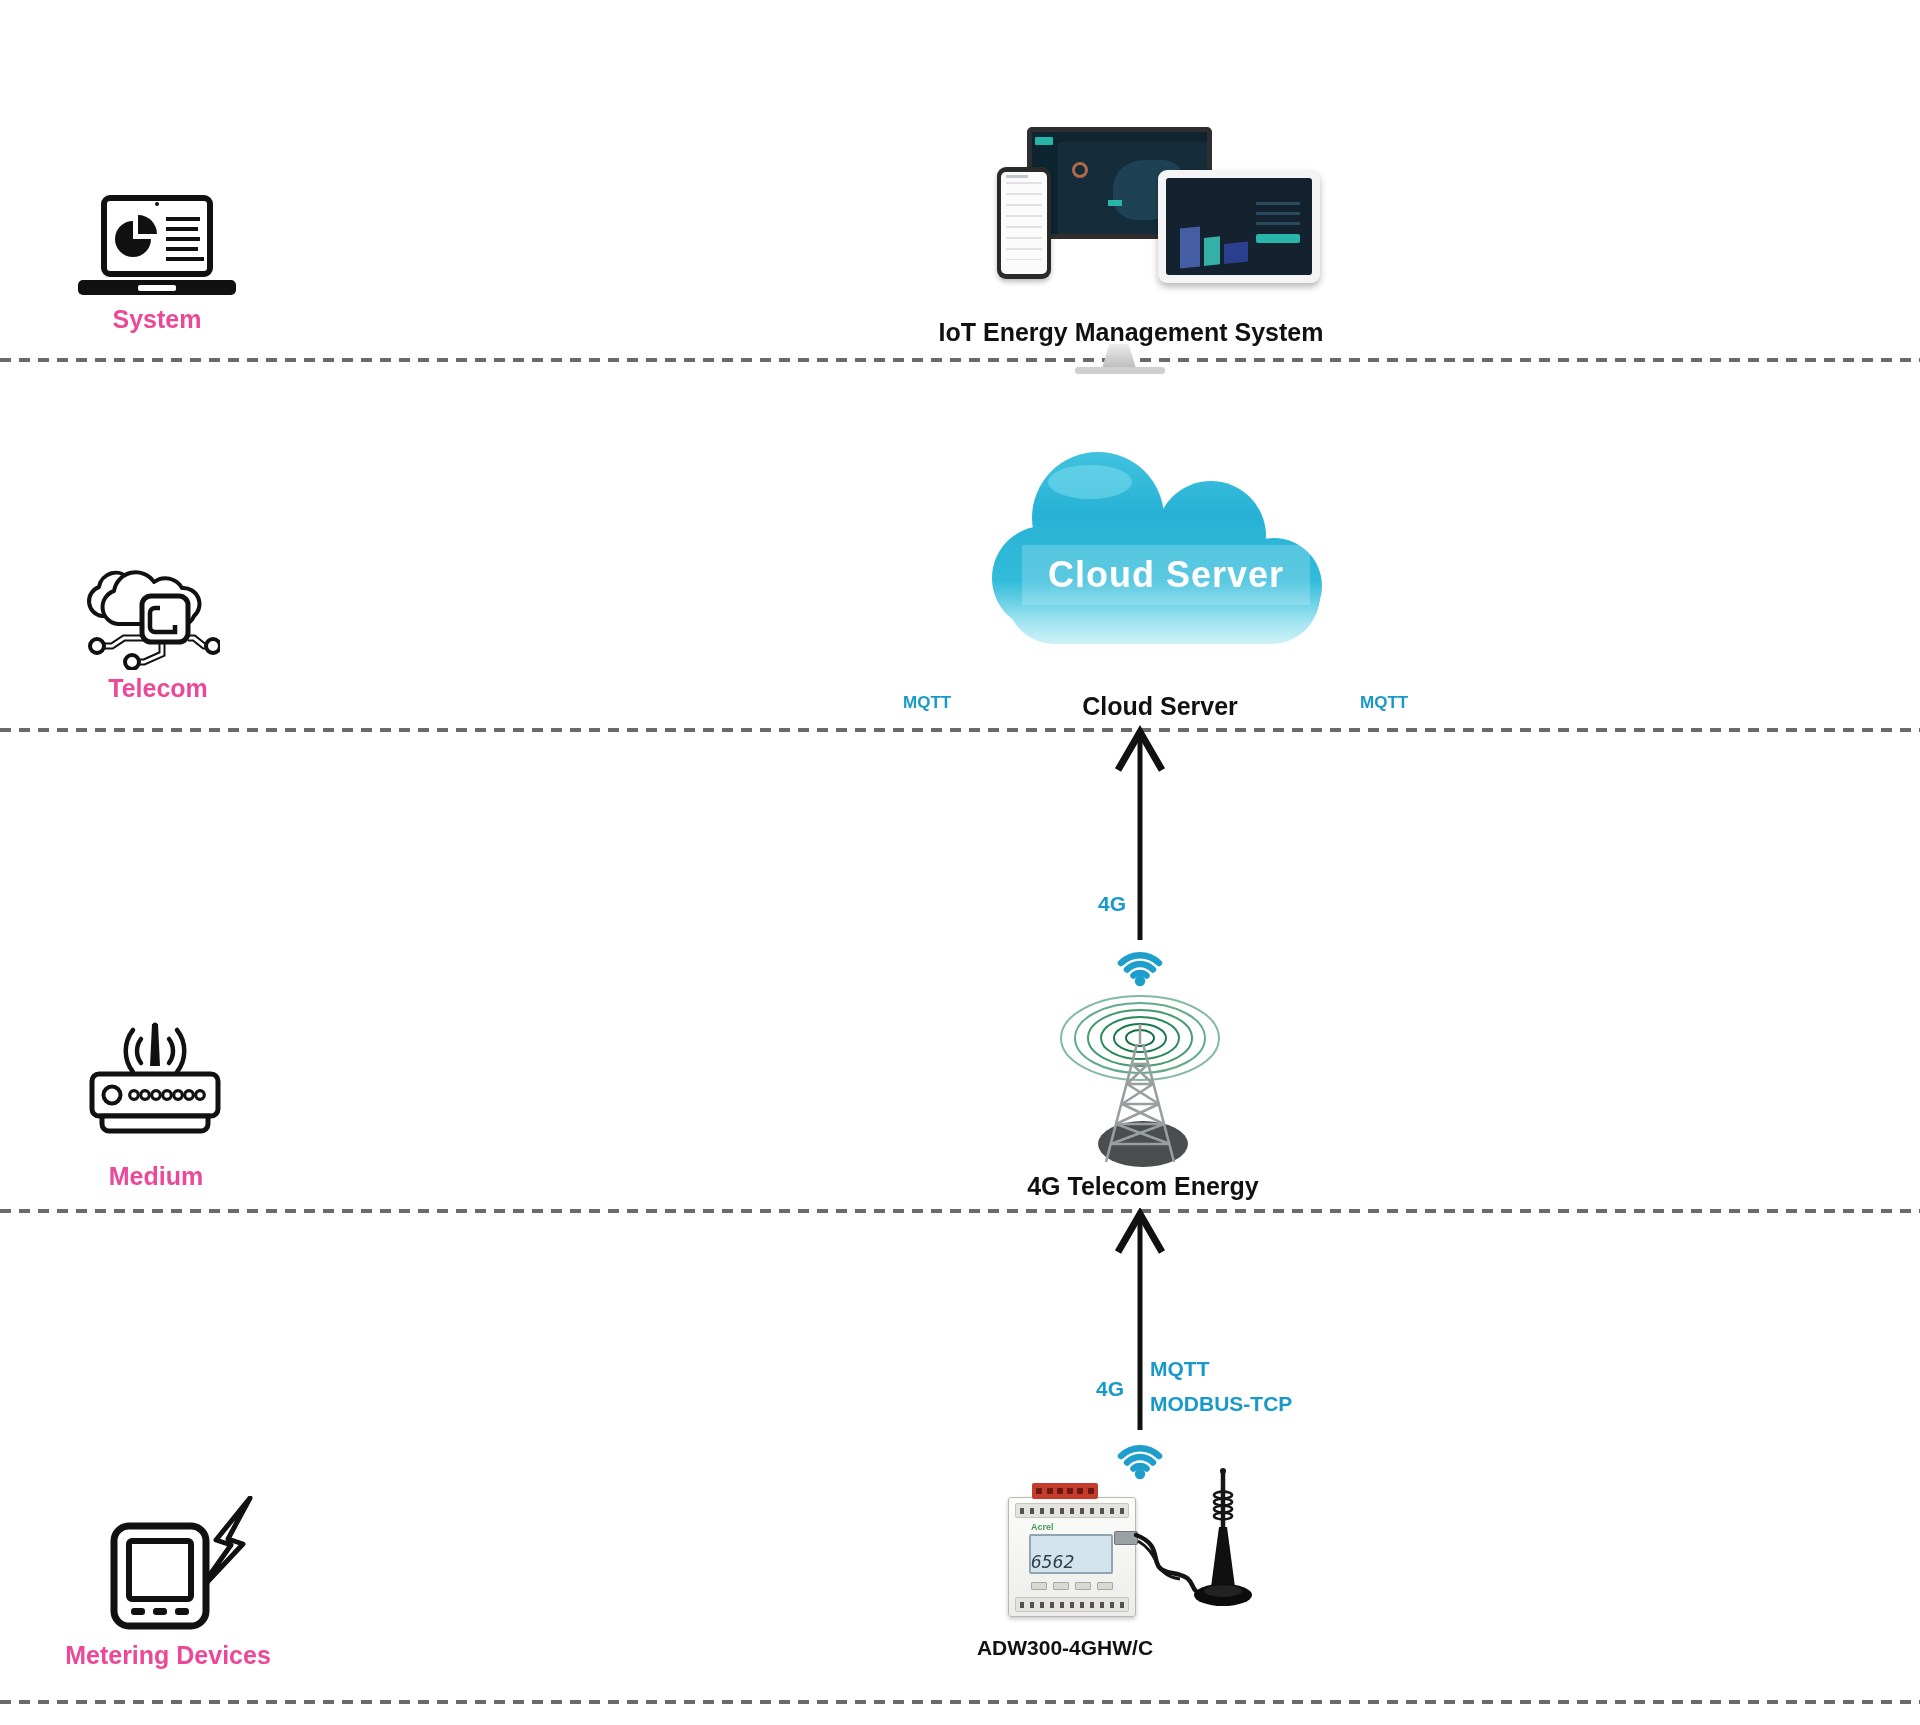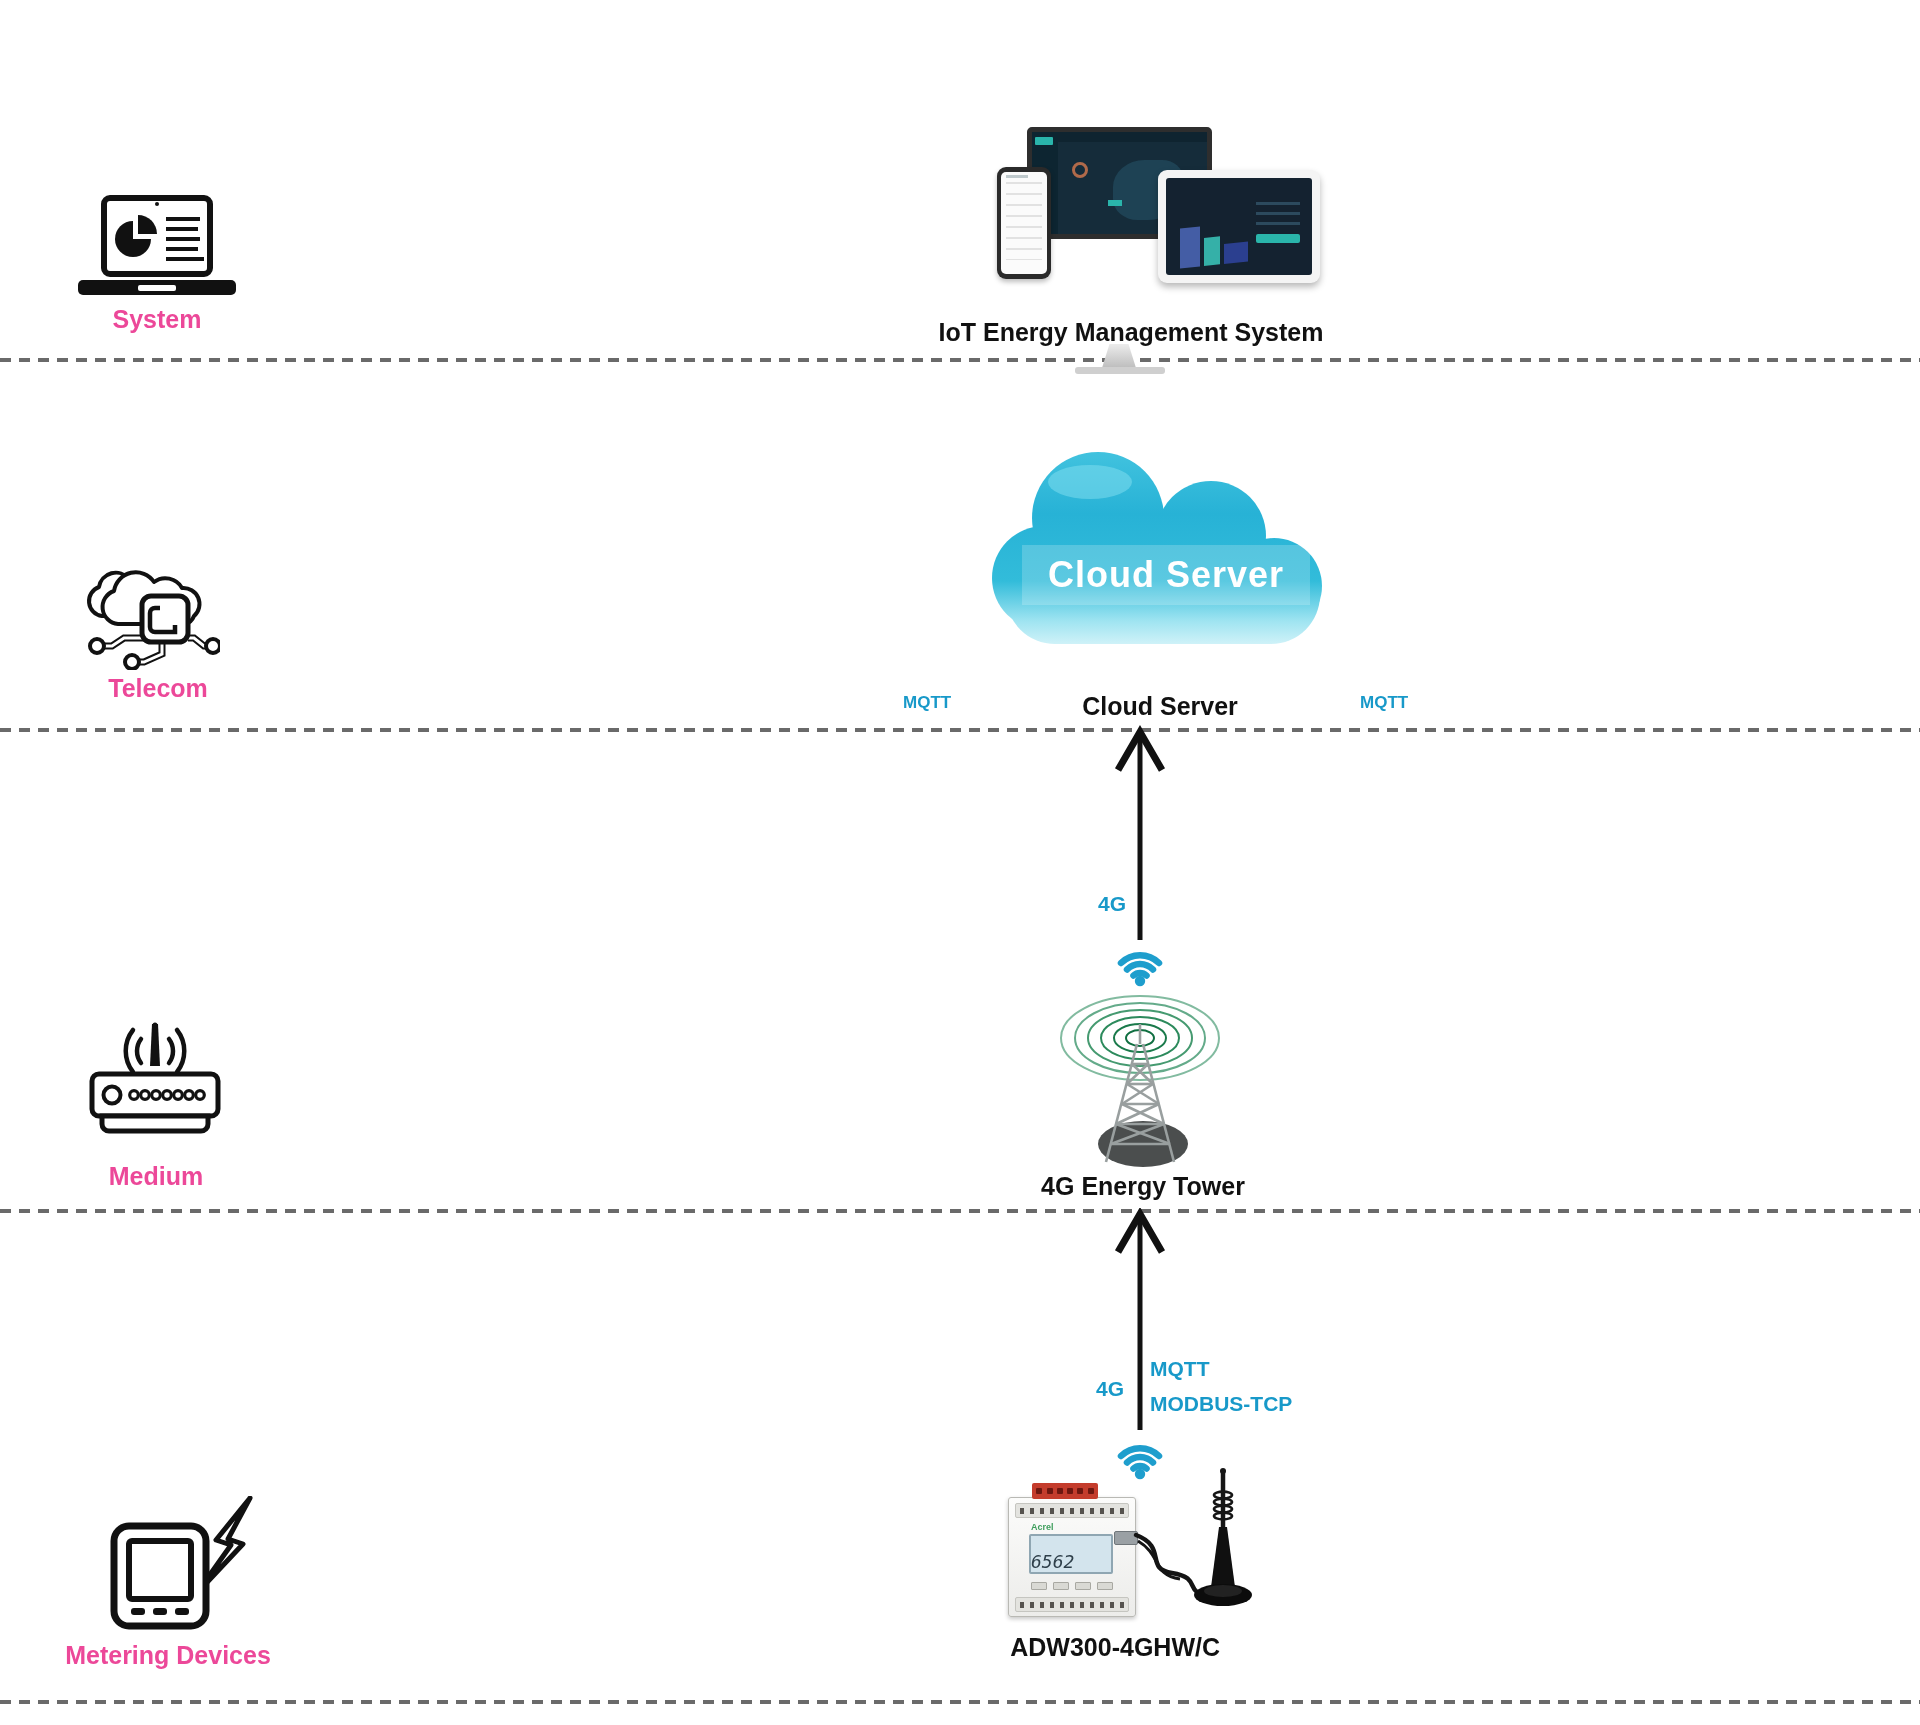--- a/index.html
+++ b/index.html
@@ -67,22 +67,22 @@
     background:repeating-linear-gradient(90deg,#55524e 0 4px,transparent 4px 10px); }
   .meter-brand { position:absolute; left:22px; top:24px; font-size:9px; font-weight:bold; color:#3f9e5d; }
   .meter-lcd { position:absolute; left:20px; top:36px; width:84px; height:40px;
     background:#d3e4ed; border:2px solid #8fa6b2; border-radius:2px;
     font-family:"DejaVu Sans Mono", monospace; font-size:18px; color:#2e3f4a;
     line-height:52px; padding-right:8px; font-style:italic; }
   .meter-port { position:absolute; left:105px; top:33px; width:24px; height:14px;
     background:#9aa0a4; border:1px solid #70767a; border-radius:2px; }
   .meter-keys { position:absolute; left:22px; top:84px; display:flex; gap:6px; }
   .meter-keys i { width:16px; height:8px; background:#d9d9d4; border:1px solid #a8a8a2; border-radius:1px; }
-  .meter-caption { position:absolute; left:910px; top:1633px; width:310px; text-align:right;
-    font-weight:bold; font-size:25px; color:#111; line-height:29px; }
+  .meter-caption { position:absolute; left:910px; top:1633px; width:310px; text-align:center;
+    font-weight:bold; font-size:21px; color:#111; line-height:29px; }
 </style>
 </head>
 <body>
 
 <div class="canvas">
 
   <div class="dash-line" style="top:358px"></div>
   <div class="dash-line" style="top:728px"></div>
   <div class="dash-line" style="top:1209px"></div>
   <div class="dash-line" style="top:1700px"></div>
@@ -253,21 +253,21 @@
       <line x1="80" y1="74" x2="101" y2="94"></line>
         <line x1="96" y1="74" x2="75" y2="94"></line>
       <line x1="75" y1="94" x2="107" y2="114"></line>
         <line x1="101" y1="94" x2="70" y2="114"></line>
       <line x1="70" y1="114" x2="112" y2="134"></line>
         <line x1="107" y1="114" x2="64" y2="134"></line>
       <line x1="64" y1="134" x2="118" y2="154"></line>
         <line x1="112" y1="134" x2="59" y2="154"></line>
     </g>
   </svg>
-  <div class="caption" style="left:1143px;top:1172px">4G Energy Tower</div>
+  <div class="caption" style="left:1143px;top:1172px">4G Telecom Energy</div>
 
   <svg style="left:100px;top:1496px" width="170" height="134" viewBox="0 0 170 134">
     <path d="M150,2 L116,44 L131,49 L97,97 L143,48 L128,43 Z" fill="#fff" stroke="#111" stroke-width="5" stroke-linejoin="round"></path>
     <rect x="14" y="30" width="92" height="100" rx="15" fill="#fff" stroke="#111" stroke-width="7"></rect>
     <rect x="29" y="45" width="62" height="58" rx="3" fill="#fff" stroke="#111" stroke-width="6"></rect>
     <g fill="#111">
       <rect x="31" y="112" width="14" height="7" rx="3"></rect>
       <rect x="53" y="112" width="14" height="7" rx="3"></rect>
       <rect x="75" y="112" width="14" height="7" rx="3"></rect>
     </g>

